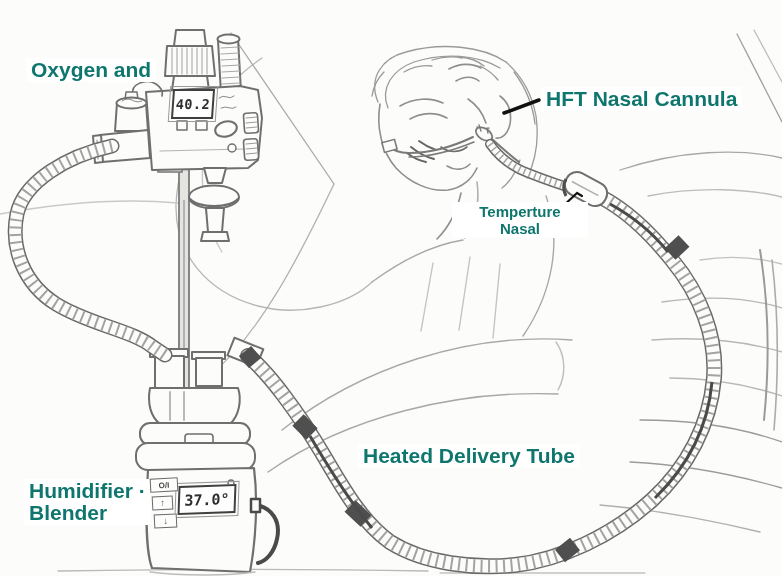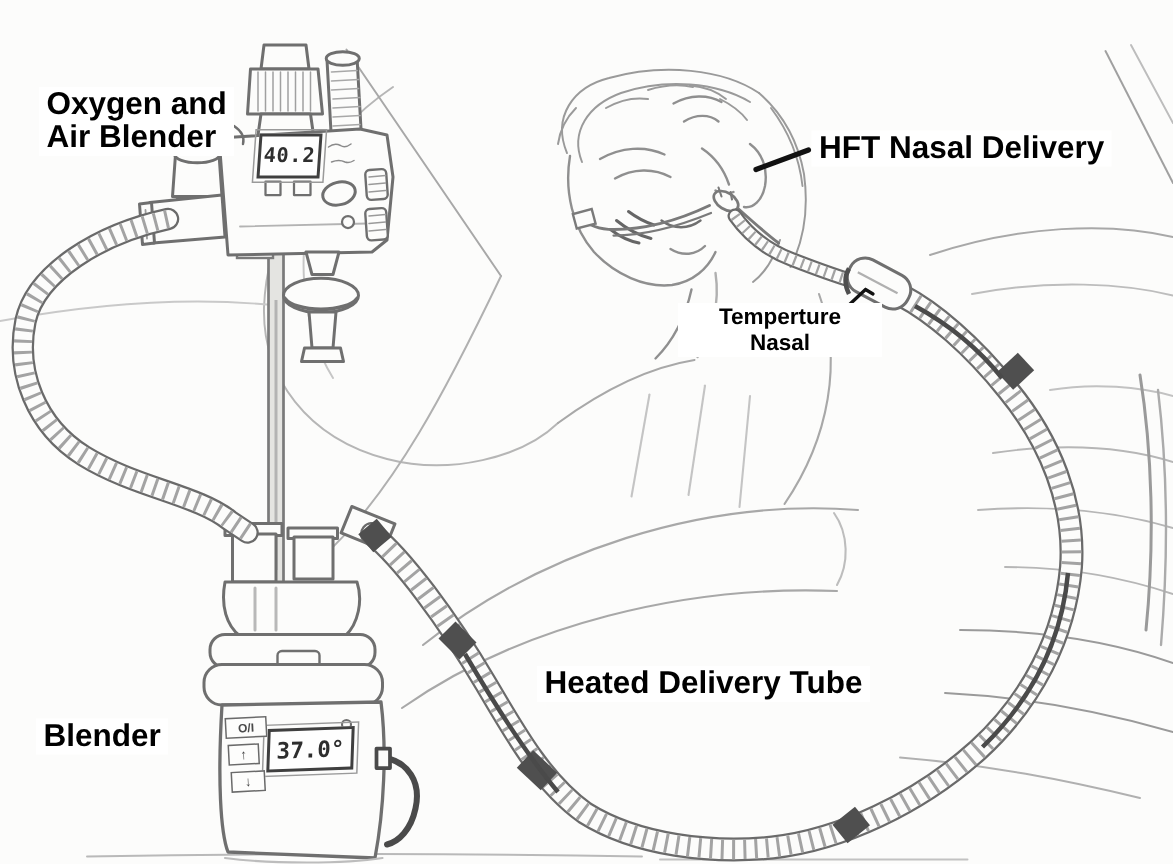--- a/index.html
+++ b/index.html
@@ -2,21 +2,21 @@
 <html><head>
 <meta charset="utf-8">
 <style>
   html,body{margin:0;padding:0;background:#e9e9e9;}
   .canvas{
     position:relative;width:782px;height:576px;overflow:hidden;
     background:#fcfcfb;font-family:"Liberation Sans",sans-serif;
   }
   .canvas svg{position:absolute;left:0;top:0;}
   .lbl{
-    position:absolute;font-weight:bold;color:#000000;background:#ffffff;
+    position:absolute;font-weight:bold;color:#0f766e;background:#ffffff;
     padding:1px 5px;white-space:nowrap;
   }
   .lbl-big{font-size:21px;line-height:22px;}
   .lbl-small{font-size:15px;line-height:17px;text-align:center;}
   .seg{
     position:absolute;display:flex;align-items:center;justify-content:center;
     background:#fefefe;border:2px solid #3f3f3f;outline:1px solid #9a9a9a;outline-offset:2px;
     font-family:"DejaVu Sans Mono",monospace;font-weight:bold;color:#2e2e2e;
     transform:skewX(-4deg);
   }
@@ -275,37 +275,37 @@
     </g>
 
     <g stroke="#111" fill="none" stroke-linecap="round">
       <path d="M 504,113 L 539,100" stroke-width="3.5"></path>
       <path d="M 561,208 L 577,193 M 577,193 L 582,196" stroke-width="2.2"></path>
     </g>
   </svg>
 
   <div class="lbl lbl-big" style="left:26px;top:58px;">
     <div>Oxygen and</div>
-    <div>Air Blender</div>
   </div>
 
   <div class="lbl lbl-big" style="left:541px;top:87px;">
-    <span>HFT Nasal Delivery</span>
+    <span>HFT Nasal Cannula</span>
   </div>
 
   <div class="lbl lbl-small" style="left:452px;top:202px;width:126px;">
     <div>Temperture</div>
     <div>Nasal</div>
   </div>
 
   <div class="lbl lbl-big" style="left:358px;top:444px;">
     <span>Heated Delivery Tube</span>
   </div>
 
   <div class="lbl lbl-big" style="left:24px;top:479px;">
+    <div>Humidifier ·</div>
     <div>Blender</div>
   </div>
 
   <div class="seg seg-blender">
     <span>40.2</span>
   </div>
 
   <div class="seg seg-humid">
     <span>37.0°</span>
   </div>

